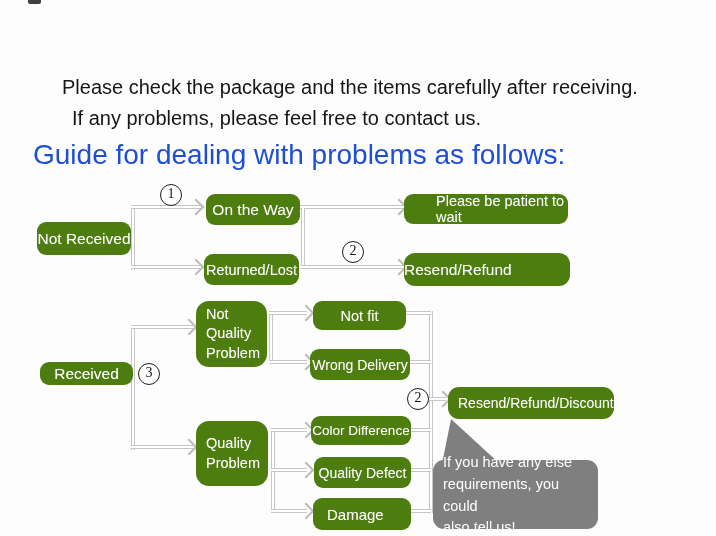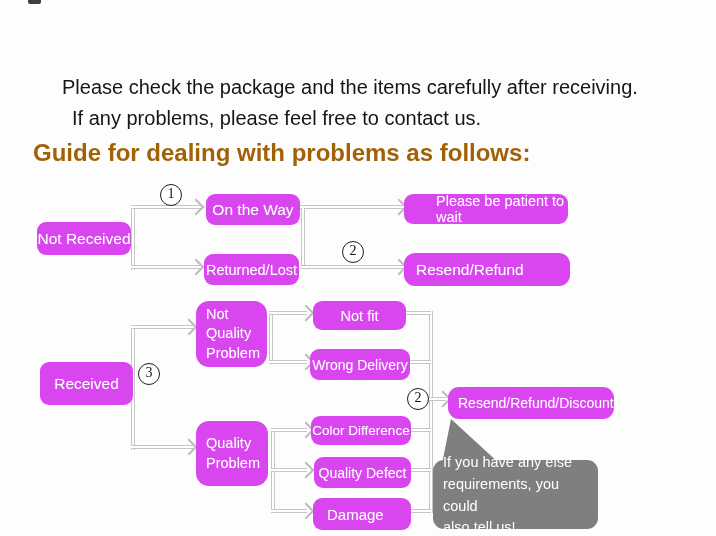--- a/index.html
+++ b/index.html
@@ -12,21 +12,21 @@
   .title{
     position:absolute; left:38px; top:2px; margin:0;
     font-family:"Liberation Serif","DejaVu Serif",serif;
     font-weight:bold; font-size:38px; color:#1c2e7d; letter-spacing:-0.5px;
   }
   .intro{position:absolute; margin:16px; color:#161616; font-size:20px;}
   .intro.l1{left:46px; top:60px;}
   .intro.l2{left:56px; top:91px;}
   .guide{
     position:absolute; left:33px; top:139px; margin:0;
-    font-weight:bold; font-size:24px; color:#a16207;
+    font-weight:normal; font-size:28px; color:#1d4ed8;
   }
   .chart{position:absolute; left:0; top:0; width:716px; height:536px;}
   
   .ln{position:absolute; background:#ffffff; border:0 solid #c6c6c6;}
   .ln.h{height:2px; border-top-width:1.7px; border-bottom-width:1.7px;}
   .ln.v{width:2px; border-left-width:1.7px; border-right-width:1.7px;}
   
   .arr{
     position:absolute; width:10px; height:10px;
     border-top:2.4px solid #bcbcbc; border-right:2.4px solid #bcbcbc;
@@ -34,21 +34,21 @@
   }
   
   .marker{
     position:absolute; box-sizing:border-box; width:22px; height:22px;
     border:1.8px solid #1d1d1d; border-radius:50%; background:#ffffff;
     color:#111; font-size:14px; line-height:18px; text-align:center;
     font-family:"Liberation Serif","DejaVu Serif",serif;
   }
   
   .node{
-    position:absolute; box-sizing:border-box; background:#d946ef; color:#ffffff;
+    position:absolute; box-sizing:border-box; background:#4d7c0f; color:#ffffff;
     border-radius:9px; display:flex; align-items:center; justify-content:center;
     font-size:15.5px; white-space:pre-line; text-shadow:0 0 1px rgba(255,255,255,.25);
   }
   .node.sm{font-size:14px;}
   .node.md{font-size:14.5px;}
   .node.left{justify-content:flex-start; text-align:left;}
   .node.multi{border-radius:13px; line-height:1.35; font-size:14.5px;}
   .bubble{
     position:absolute; box-sizing:border-box; background:#7f7f7f; color:#fff;
     border-radius:11px; font-size:14.5px; line-height:1.5; white-space:pre-line;
@@ -113,22 +113,22 @@
 
     <span class="marker" style="left:160px;top:184px;">1</span>
     <span class="marker" style="left:342px;top:241px;">2</span>
     <span class="marker" style="left:138px;top:363px;">3</span>
     <span class="marker" style="left:407px;top:388px;">2</span>
 
     <div class="node" style="left:37px;top:222px;width:94px;height:33px;">Not Received</div>
     <div class="node" style="left:206px;top:194px;width:94px;height:31px;">On the Way</div>
     <div class="node md" style="left:204px;top:254px;width:95px;height:31px;">Returned/Lost</div>
     <div class="node md" style="left:404px;top:194px;width:164px;height:30px;padding-left:32px;">Please be patient to wait</div>
-    <div class="node left" style="left:404px;top:253px;width:166px;height:33px;padding-left:12px;border-radius:11px;">Resend/Refund</div>
-    <div class="node" style="left:40px;top:362px;width:93px;height:43px;">Received</div>
+    <div class="node left" style="left:404px;top:253px;width:166px;height:33px;border-radius:11px;">Resend/Refund</div>
+    <div class="node" style="left:40px;top:362px;width:93px;height:23px;">Received</div>
     <div class="node multi left" style="left:196px;top:301px;width:71px;height:66px;padding-left:10px;">Not
 Quality
 Problem</div>
     <div class="node md" style="left:313px;top:301px;width:93px;height:29px;">Not fit</div>
     <div class="node sm" style="left:310px;top:349px;width:100px;height:31px;">Wrong Delivery</div>
     <div class="node multi left" style="left:196px;top:421px;width:72px;height:65px;padding-left:10px;">Quality
 Problem</div>
     <div class="node" style="left:311px;top:416px;width:100px;height:29px;font-size:13.5px;">Color Difference</div>
     <div class="node sm" style="left:314px;top:457px;width:97px;height:31px;">Quality Defect</div>
     <div class="node left" style="left:313px;top:498px;width:98px;height:32px;padding-left:14px;font-size:15px;">Damage</div>

